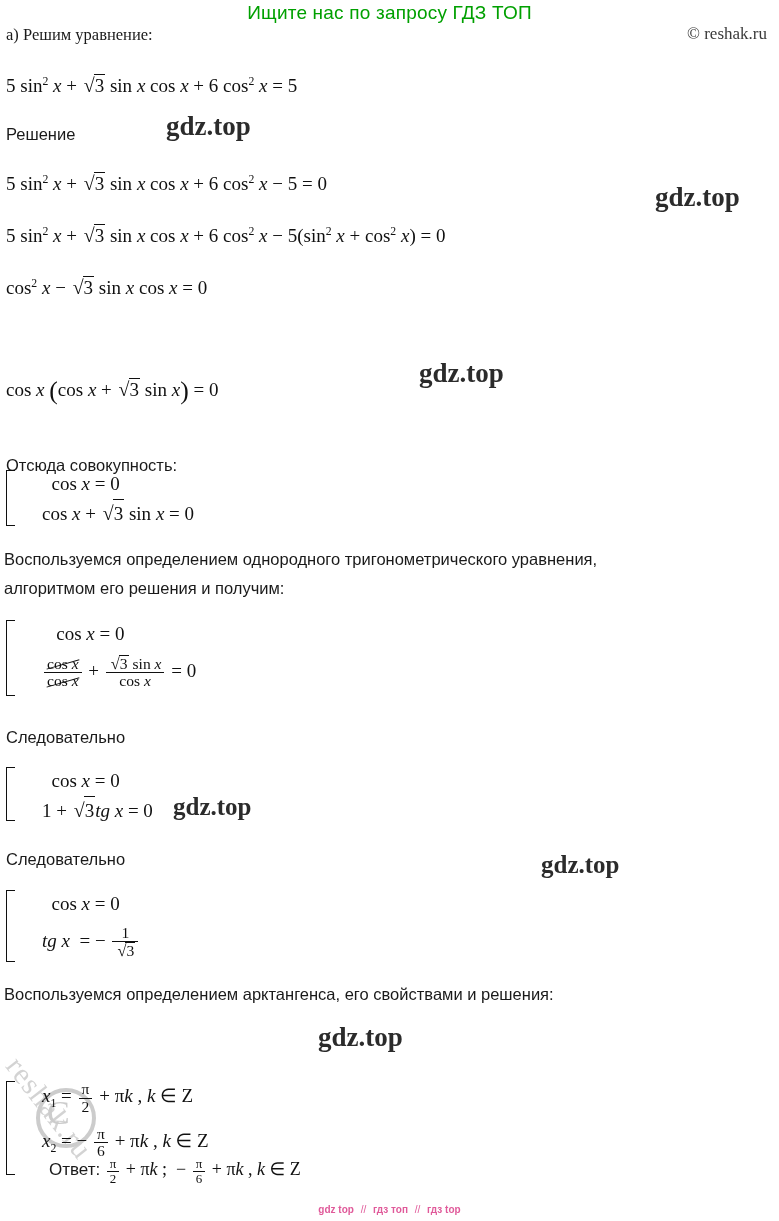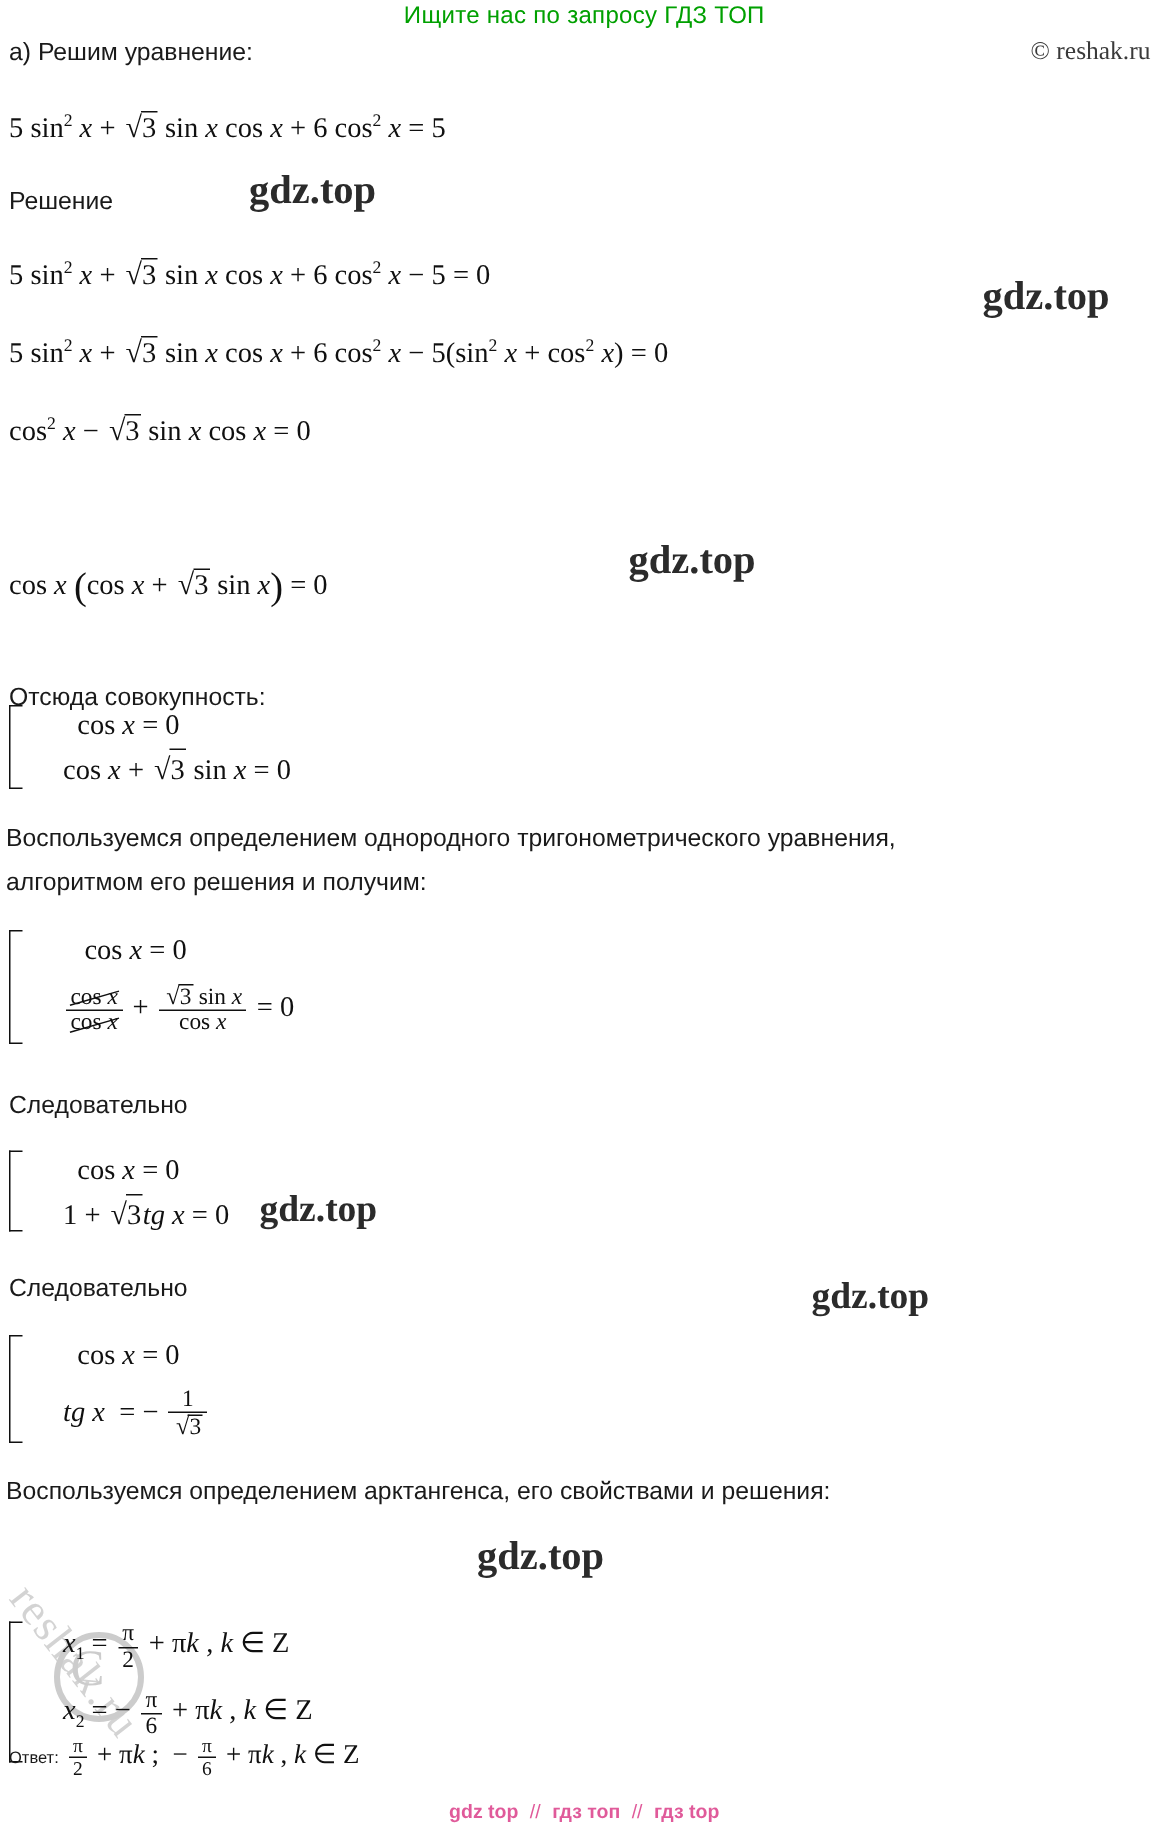--- a/index.html
+++ b/index.html
@@ -24,21 +24,21 @@
   }
 
   
   .top-banner {
     position: absolute;
     top: 2px;
     left: 0;
     width: 779px;
     text-align: center;
     font-family: "Liberation Sans", sans-serif;
-    font-size: 16px;
+    font-size: 19px;
     color: #00a000;
     letter-spacing: 0.2px;
   }
 
   
   .copyright {
     position: absolute;
     top: 24px;
     right: 12px;
     font-family: "Liberation Serif", serif;
@@ -47,21 +47,21 @@
   }
 
   
   .bottom-banner {
     position: absolute;
     bottom: 6px;
     left: 0;
     width: 779px;
     text-align: center;
     font-family: "Liberation Sans", sans-serif;
-    font-size: 13px;
+    font-size: 10px;
     color: #e05a9a;
     font-weight: bold;
   }
   .bottom-banner .sep {
     color: #e05a9a;
     font-weight: normal;
     margin: 0 4px;
   }
 
   
@@ -226,21 +226,21 @@
   <div class="wm wm-mid wm4">gdz.top</div>
   <div class="wm wm-mid wm5">gdz.top</div>
   <div class="wm wm-big wm6">gdz.top</div>
 
   <div class="reshak-wm">
     <div class="wtext">reshak.ru</div>
     <div class="ring"></div>
     <div class="ctext">C</div>
   </div>
 
-  <div class="line" style="left:6px; top:24px;">а) Решим уравнение:</div>
+  <div class="line" style="left:6px; top:24px;font-family:Liberation Serif, serif;">а) Решим уравнение:</div>
 
   <div class="math" style="left:6px; top:74px;">
     5 sin<span class="up">2</span> <i>x</i> +
     <span class="sqrt"><span class="rad">√</span><span class="rnd">3</span></span>
     sin <i>x</i> cos <i>x</i> + 6 cos<span class="up">2</span> <i>x</i> = 5
   </div>
 
   <div class="line" style="left:6px; top:123px;">Решение</div>
 
   <div class="math" style="left:6px; top:172px;">
@@ -347,21 +347,21 @@
         <span class="frac">
           <span class="num">π</span>
           <span class="den">6</span>
         </span>
         + π<i>k</i> , <i>k</i> ∈ Z
       </div>
     </div>
   </div>
 
   <div class="math" style="left:6px; top:1157px; font-size:18px;">
-    <span class="line" style="position:static; font-size:11px;">Ответ:</span>
+    <span class="line" style="position:static; font-size:17px;margin-left:43px;">Ответ:</span>
     <span class="frac small"><span class="num">π</span><span class="den">2</span></span>
     + π<i>k</i> ; &nbsp;−
     <span class="frac small"><span class="num">π</span><span class="den">6</span></span>
     + π<i>k</i> , <i>k</i> ∈ Z
   </div>
 
   <div class="bottom-banner">
     <span>gdz top</span>
     <span class="sep">//</span>
     <span>гдз топ</span>

